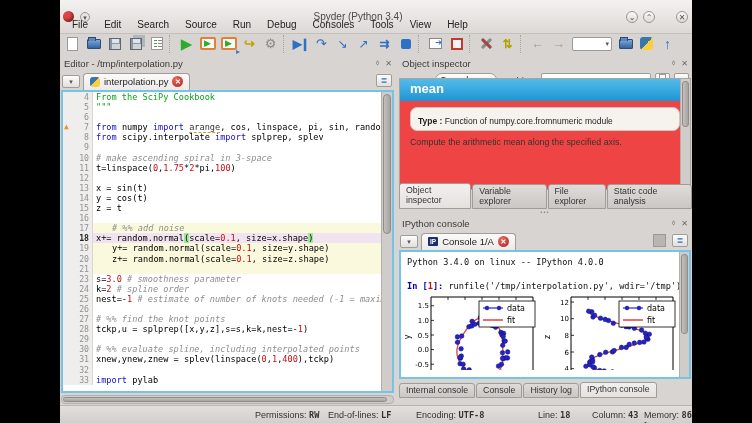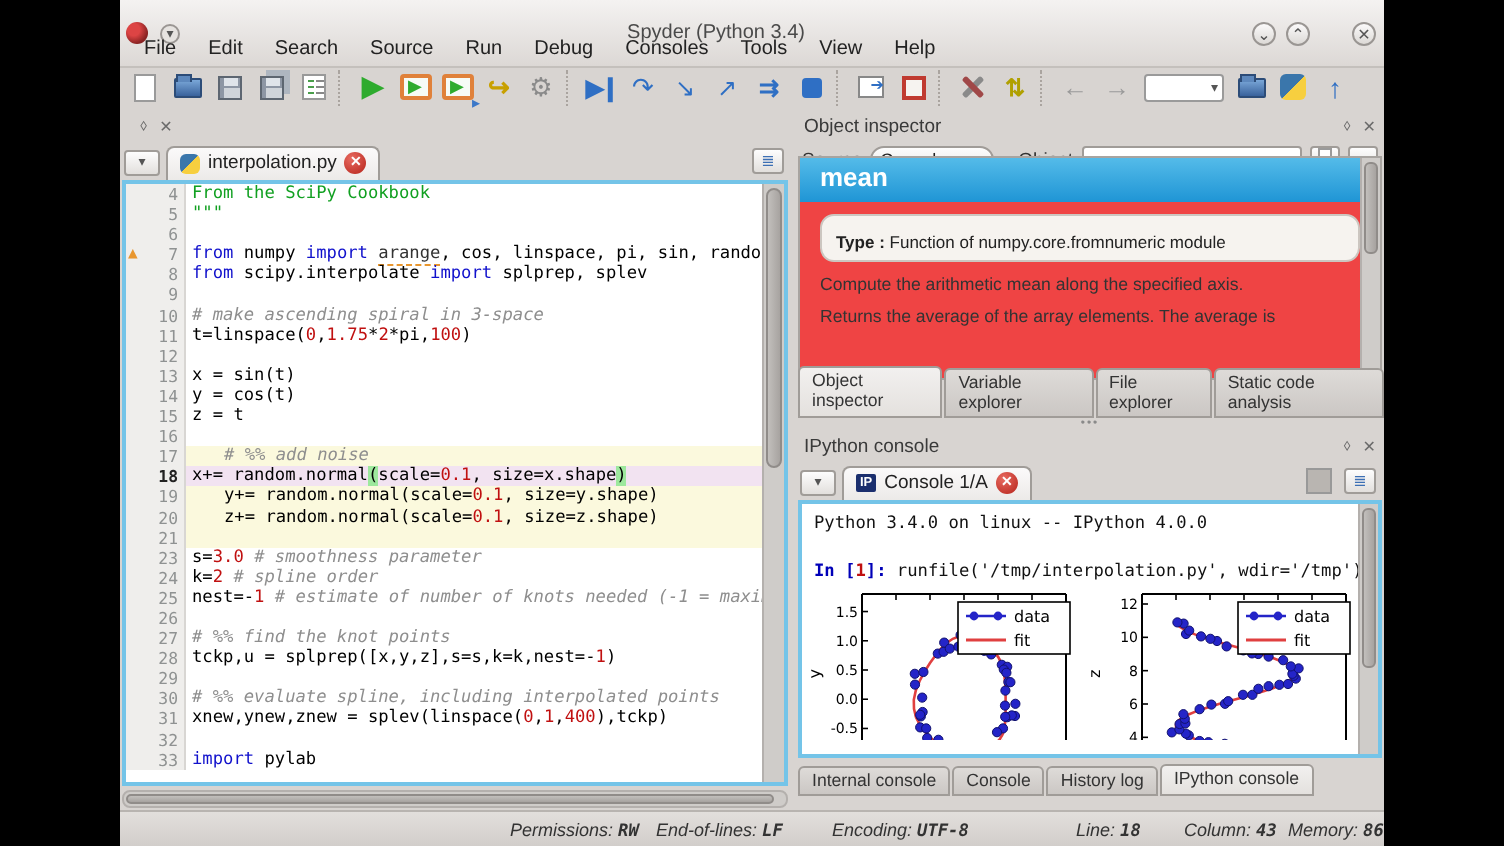--- a/index.html
+++ b/index.html
@@ -170,21 +170,21 @@
                 border-left:1px solid #b4b0ad; }
   .con-thumb { position:absolute; left:1px; top:2px; width:7px; height:80px; border-radius:3px;
                background:linear-gradient(90deg,#c2bfbc,#a7a3a0); border:1px solid #908c89; }
 
   .btabs { position:absolute; left:0; top:165px; width:294px; height:17px; display:flex;
            align-items:flex-end; gap:1px; padding-left:1px; }
 
   
   .statusbar { position:absolute; left:0; top:405px; width:632px; height:18px;
                background:linear-gradient(#e2dfdc,#d2cecb); border-top:1px solid #b8b4b0;
-               font-size:9px; color:#333;font-style:italic; }
+               font-size:9px; color:#333; }
   .st { position:absolute; top:4px; }
   .st b { font-family:"DejaVu Sans Mono", monospace; font-size:8.6px; }
 </style>
 </head>
 <body>
 
 <div class="window">
 
   <div class="titlebar">
     <span class="app-icon"></span>
@@ -291,20 +291,21 @@
     <span class="tb">
         <span class="g-py"></span>
       </span>
     <span class="tb">
         <span class="g-up">↑</span>
       </span>
   </div>
 
   <div class="editor-panel">
     <div class="pane-title">
+      <span class="pt-label">Editor - /tmp/interpolation.py</span>
       <span class="pt-ico">⬨</span>
       <span class="pt-ico">✕</span>
     </div>
     <div class="tabbar">
       <span class="browse-btn">▾</span>
       <span class="tab">
         <span class="g-py" style="width:10px;height:10px;"></span>
         <span>interpolation.py</span>
         <span class="tab-close">✕</span>
       </span>
@@ -374,21 +375,20 @@
         <span class="mini-btn"><span class="g-page" style="width:7px;height:9px;display:inline-block;"></span></span>
         <span class="mini-btn">≣</span>
       </div>
       <div class="insp-body">
         <div class="doc-band">mean</div>
         <div class="def-box">
           <div class="def-type"><b>Type :</b>
                <span>Function of numpy.core.fromnumeric module</span></div>
         </div>
         <div class="doc-par">Compute the arithmetic mean along the specified axis.</div>
-        <div class="doc-par">Returns the average of the array elements. The average is</div>
         <div class="insp-scroll">
             <div class="insp-thumb"></div>
           </div>
       </div>
       <div class="rtabs" id="right-tabs">
           <span class="rtab active">Object inspector</span>
           <span class="rtab">Variable explorer</span>
           <span class="rtab">File explorer</span>
           <span class="rtab">Static code analysis</span>
         </div>

